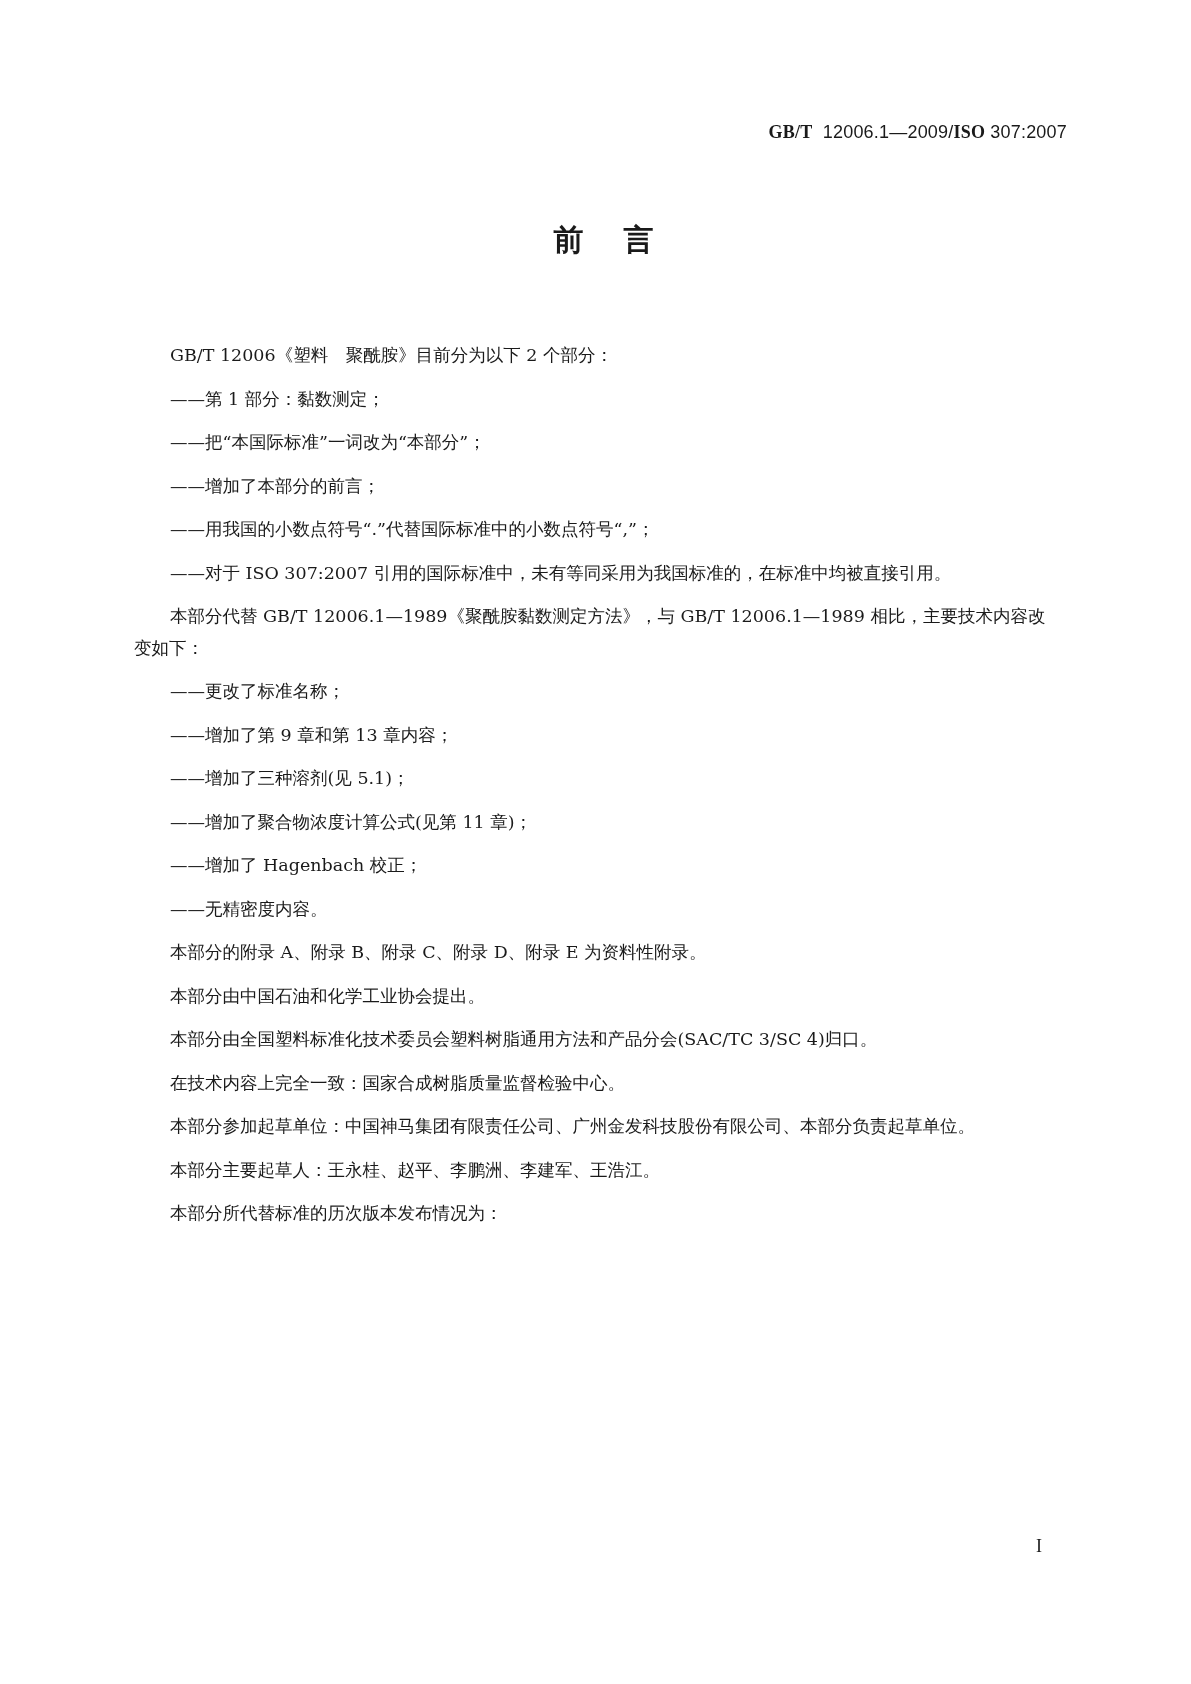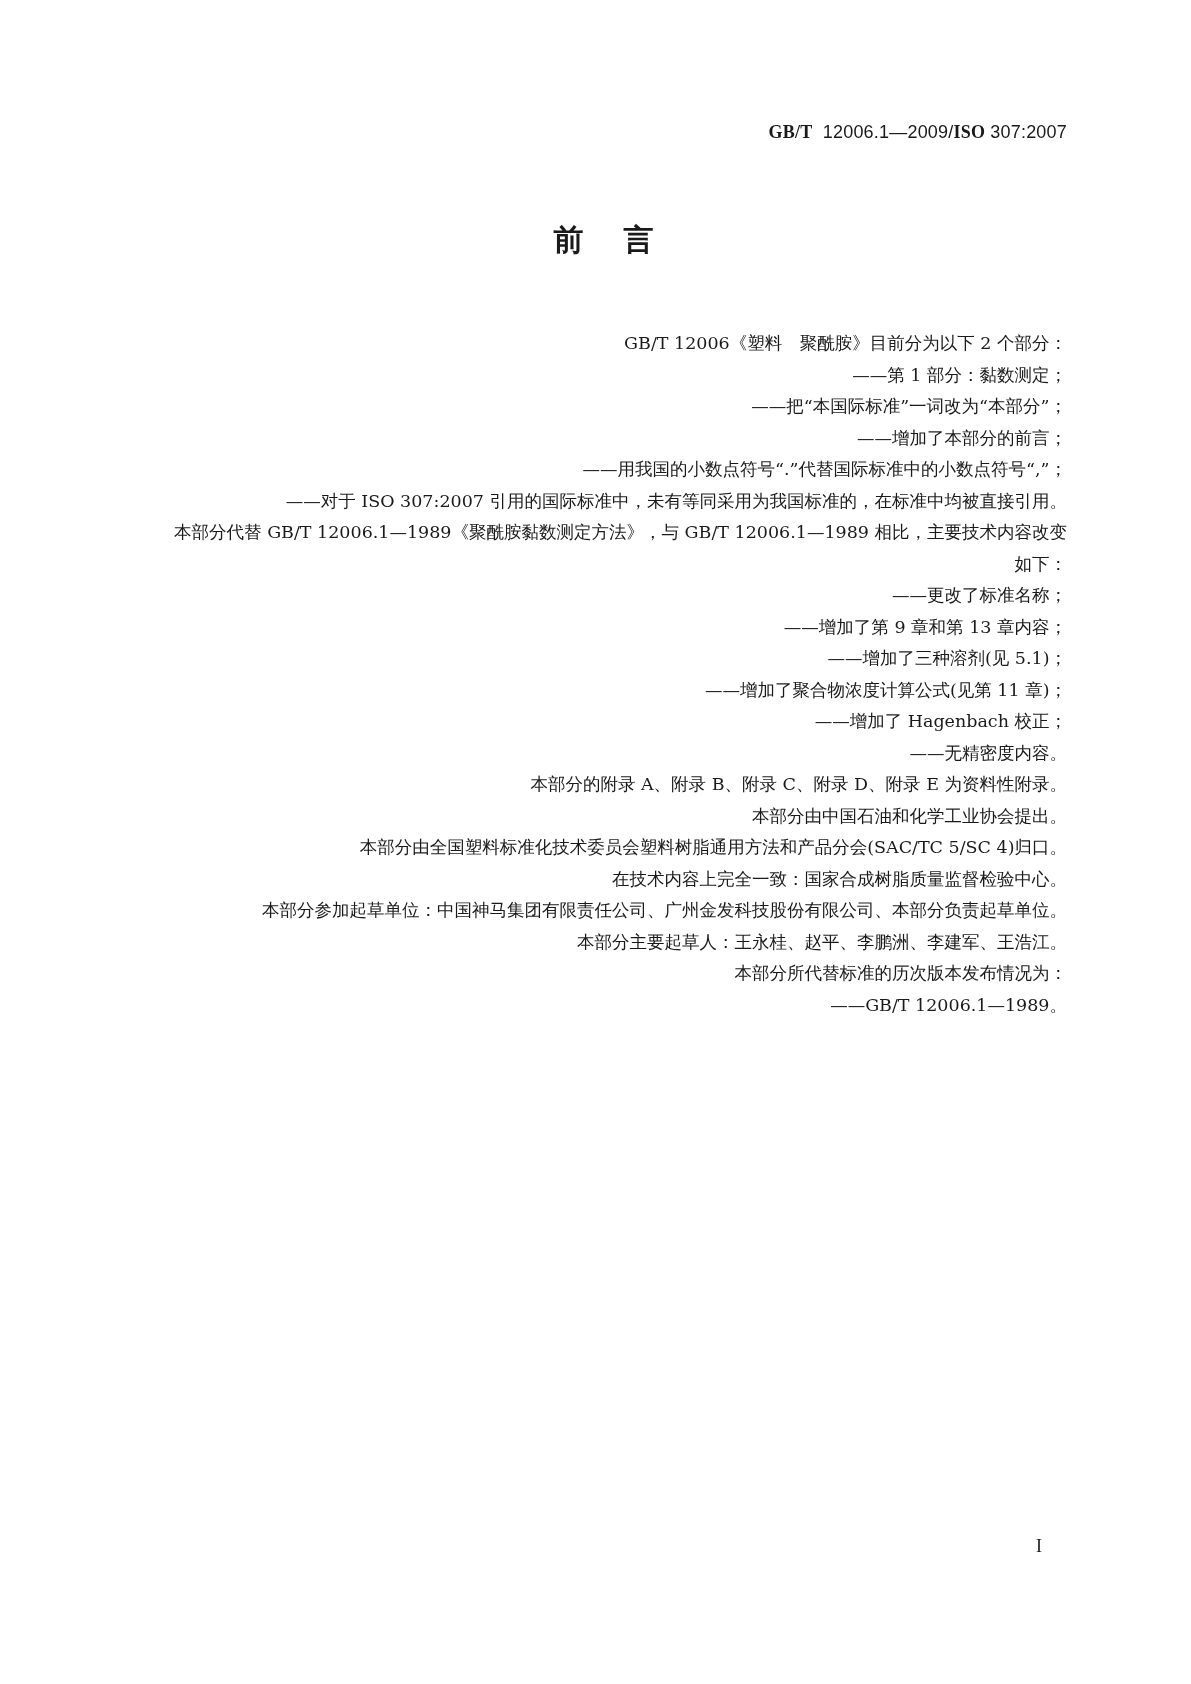--- a/index.html
+++ b/index.html
@@ -44,22 +44,21 @@
     }
     .content {
       position: absolute;
       top: 328px;
       left: 122px;
       width: 945px;
       font-size: 17.5px;
       line-height: 31.5px;
     }
     .content p {
-      margin: 0;
-      text-align: right;
+      margin: 12px;
     }
     .para {
       text-indent: 36px;
     }
     .item {
       padding-left: 36px;
     }
     .page-number {
       position: absolute;
       top: 1536px;
@@ -88,21 +87,20 @@
   <p class="item">——对于 ISO 307:2007 引用的国际标准中，未有等同采用为我国标准的，在标准中均被直接引用。</p>
   <p class="para">本部分代替 GB/T 12006.1—1989《聚酰胺黏数测定方法》，与 GB/T 12006.1—1989 相比，主要技术内容改变如下：</p>
   <p class="item">——更改了标准名称；</p>
   <p class="item">——增加了第 9 章和第 13 章内容；</p>
   <p class="item">——增加了三种溶剂(见 5.1)；</p>
   <p class="item">——增加了聚合物浓度计算公式(见第 11 章)；</p>
   <p class="item">——增加了 Hagenbach 校正；</p>
   <p class="item">——无精密度内容。</p>
   <p class="para">本部分的附录 A、附录 B、附录 C、附录 D、附录 E 为资料性附录。</p>
   <p class="para">本部分由中国石油和化学工业协会提出。</p>
-  <p class="para">本部分由全国塑料标准化技术委员会塑料树脂通用方法和产品分会(SAC/TC 5/SC 4)归口。</p>
+  <p class="para">本部分由全国塑料标准化技术委员会塑料树脂通用方法和产品分会(SAC/TC 3/SC 4)归口。</p>
   <p class="para">在技术内容上完全一致：国家合成树脂质量监督检验中心。</p>
   <p class="para">本部分参加起草单位：中国神马集团有限责任公司、广州金发科技股份有限公司、本部分负责起草单位。</p>
   <p class="para">本部分主要起草人：王永桂、赵平、李鹏洲、李建军、王浩江。</p>
   <p class="para">本部分所代替标准的历次版本发布情况为：</p>
-  <p class="item">——GB/T 12006.1—1989。</p>
 </div>
 
 <div class="page-number">I</div>
 
 </body></html>

